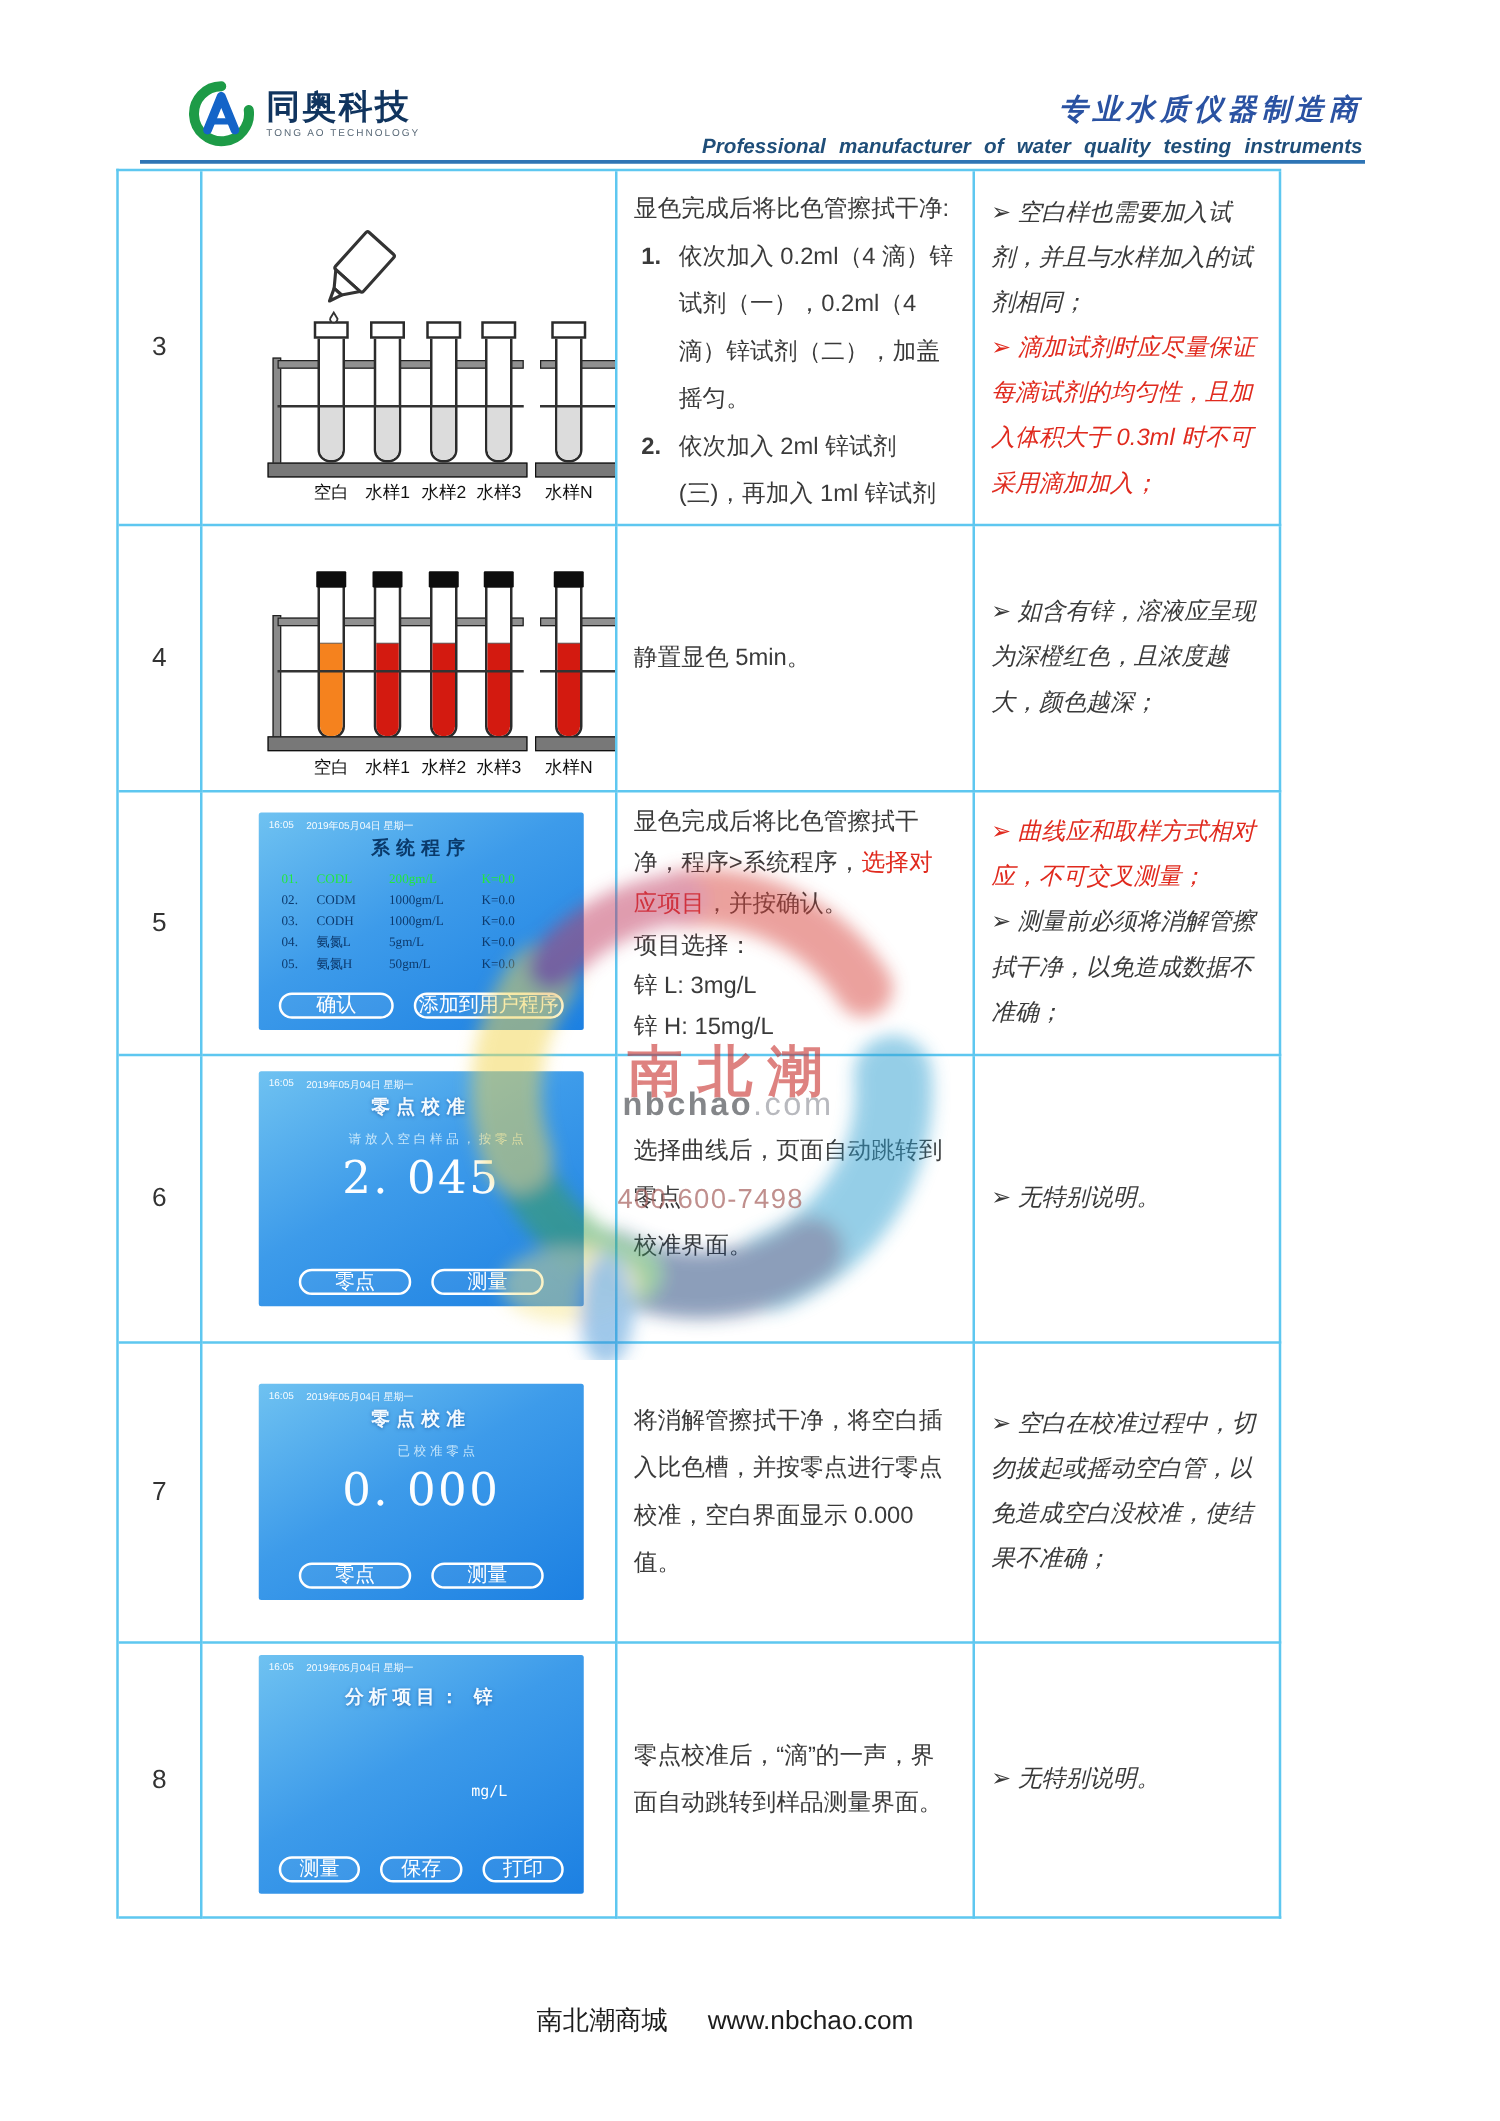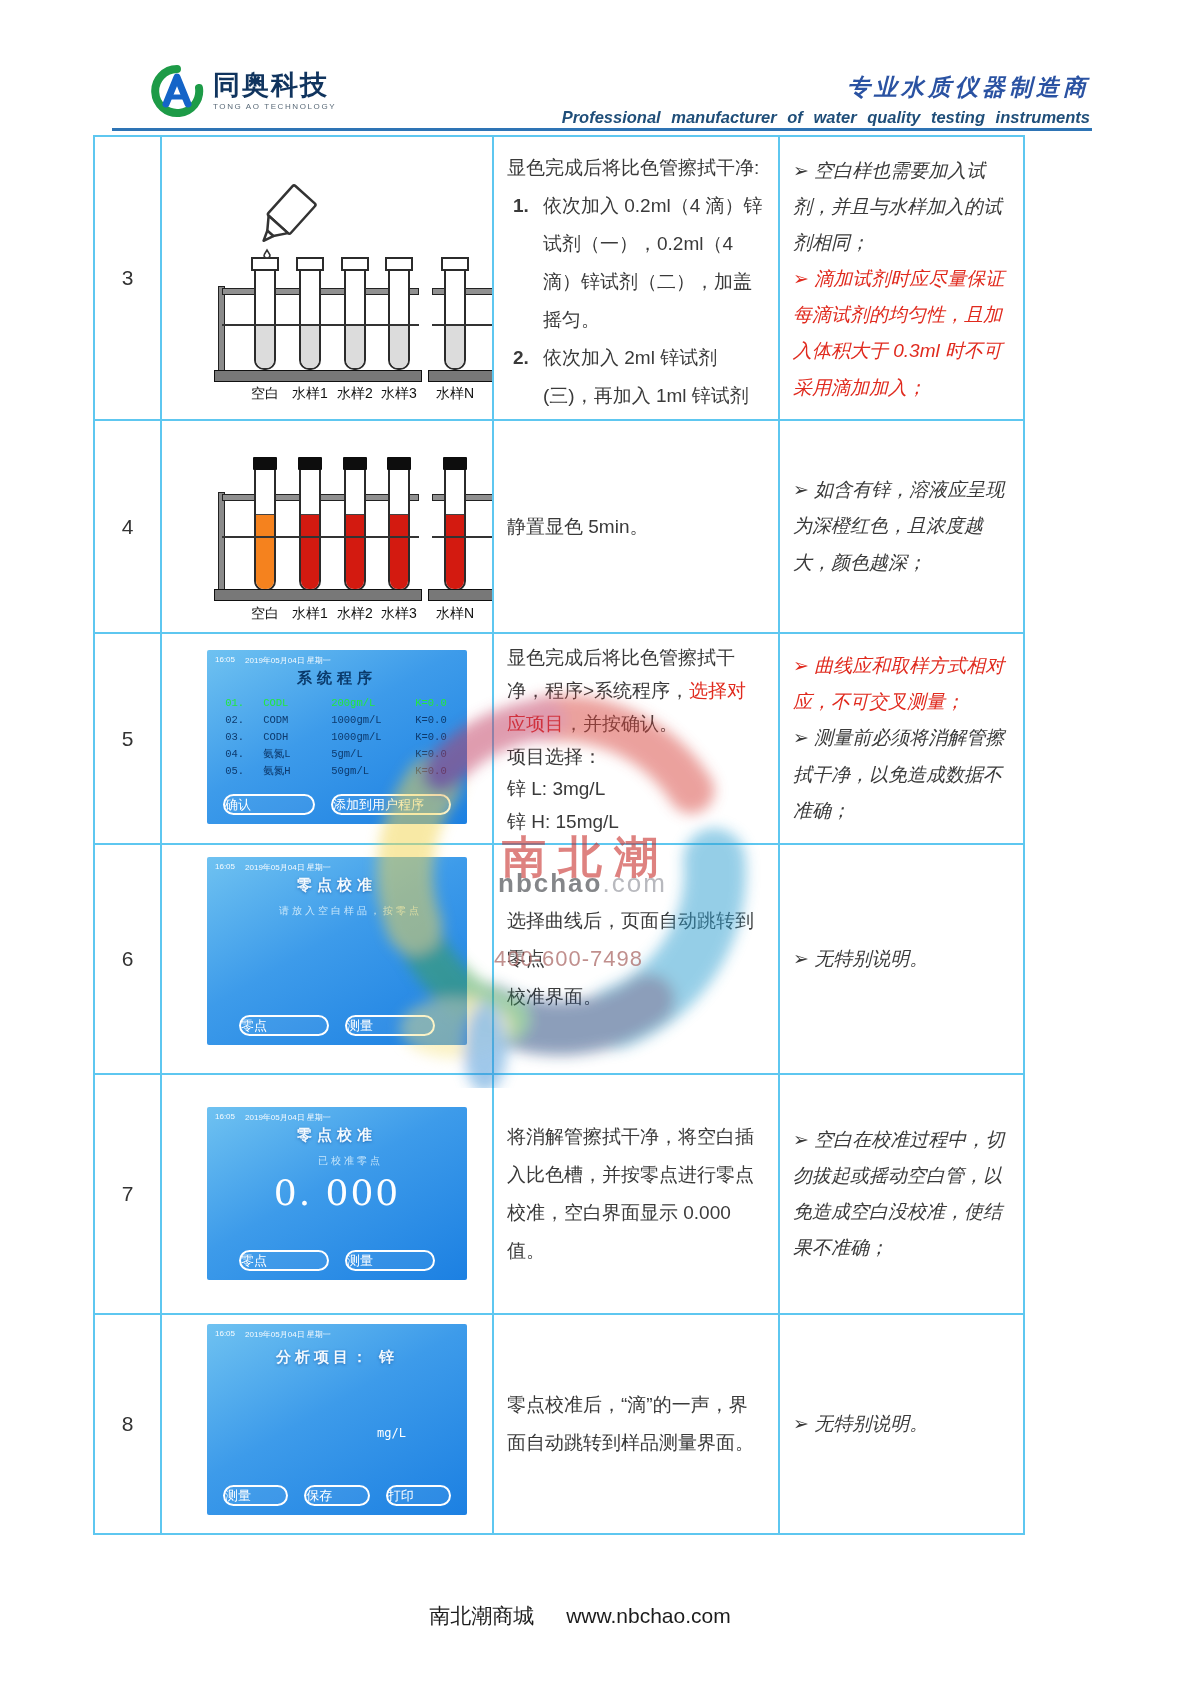--- a/index.html
+++ b/index.html
@@ -59,28 +59,28 @@
           background:linear-gradient(150deg,#6fc2f1 0%,#3d9bea 45%,#1c80e2 100%);}
   .s5{top:16px;height:174px;}
   .s6{top:12px;height:188px;}
   .s7{top:32px;height:173px;}
   .s8{top:9px;height:191px;}
   .sbar{display:flex;gap:10px;font-size:8px;padding:5px 8px 0 8px;color:rgba(255,255,255,.95);}
   .stitle{text-align:center;font-weight:bold;font-size:15px;letter-spacing:5px;margin-top:3px;}
   .dark{color:#0a3a6b;}
   .light{color:#f4faff;text-shadow:0 1px 3px rgba(8,64,140,.55);}
   .slist{margin-top:7px;}
-  .srow{display:flex;width:86%;margin:0 auto;font-family:Liberation Mono, monospace;
-        font-size:10.5px;line-height:17px;color:#0d3a6e;gap:10px;}
+  .srow{display:flex;width:86%;margin:0 auto;font-family:Liberation Serif, serif;
+        font-size:10.5px;line-height:17px;color:#0d3a6e;}
   .srow .sn{width:28px;}.srow .sname{width:58px;}.srow .srange{width:74px;}
   .sel{color:#22e83e;}
   .sbtns{position:absolute;bottom:9px;left:0;right:0;display:flex;justify-content:center;gap:16px;}
   .s8 .sbtns{justify-content:space-between;padding:0 16px;}
-  .pill{display:inline-block;border:2px solid #fff;border-radius:13px;font-size:13px;line-height:17px;
-        text-align:left;color:#fff;background:rgba(255,255,255,.06);}
+  .pill{display:inline-block;border:2px solid #fff;border-radius:13px;font-size:16px;line-height:17px;
+        text-align:center;color:#fff;background:rgba(255,255,255,.06);}
   .w88{width:88px;}.w112{width:116px;}.w86{width:86px;}.w72{width:72px;}
   .ssub{text-align:center;margin-top:9px;font-size:10px;letter-spacing:3px;color:rgba(235,248,255,.78);padding-left:27px;}
   .sval{text-align:center;margin-top:4px;font-family:"DejaVu Serif",serif;font-size:36px;
         letter-spacing:2px;color:#fdfeff;}
   .sunit{position:absolute;left:170px;top:102px;font-family:"DejaVu Sans Mono",monospace;font-size:12px;}
   .s8 .stitle{margin-top:8px;letter-spacing:4px;}
 
   
   .wm{position:absolute;left:0;top:0;width:1200px;height:1697px;pointer-events:none;z-index:40;}
   .wm-ring{position:absolute;left:345px;top:658px;opacity:.5;}
@@ -274,20 +274,21 @@
 
     <div class="cell numc">6</div>
     <div class="cell">
       <div class="screen s6">
         <div class="sbar">
           <span>16:05</span>
           <span>2019年05月04日 星期一</span>
         </div>
         <div class="stitle light">零点校准</div>
         <div class="ssub">请放入空白样品，按零点</div>
+        <div class="sval">2. 045</div>
         <div class="sbtns">
           <span class="pill w86">零点</span>
           <span class="pill w86">测量</span>
         </div>
       </div>
     </div>
     <div class="cell txt vc instr">
       <div class="p">选择曲线后，页面自动跳转到零点</div>
       <div class="p">校准界面。</div>
     </div>

